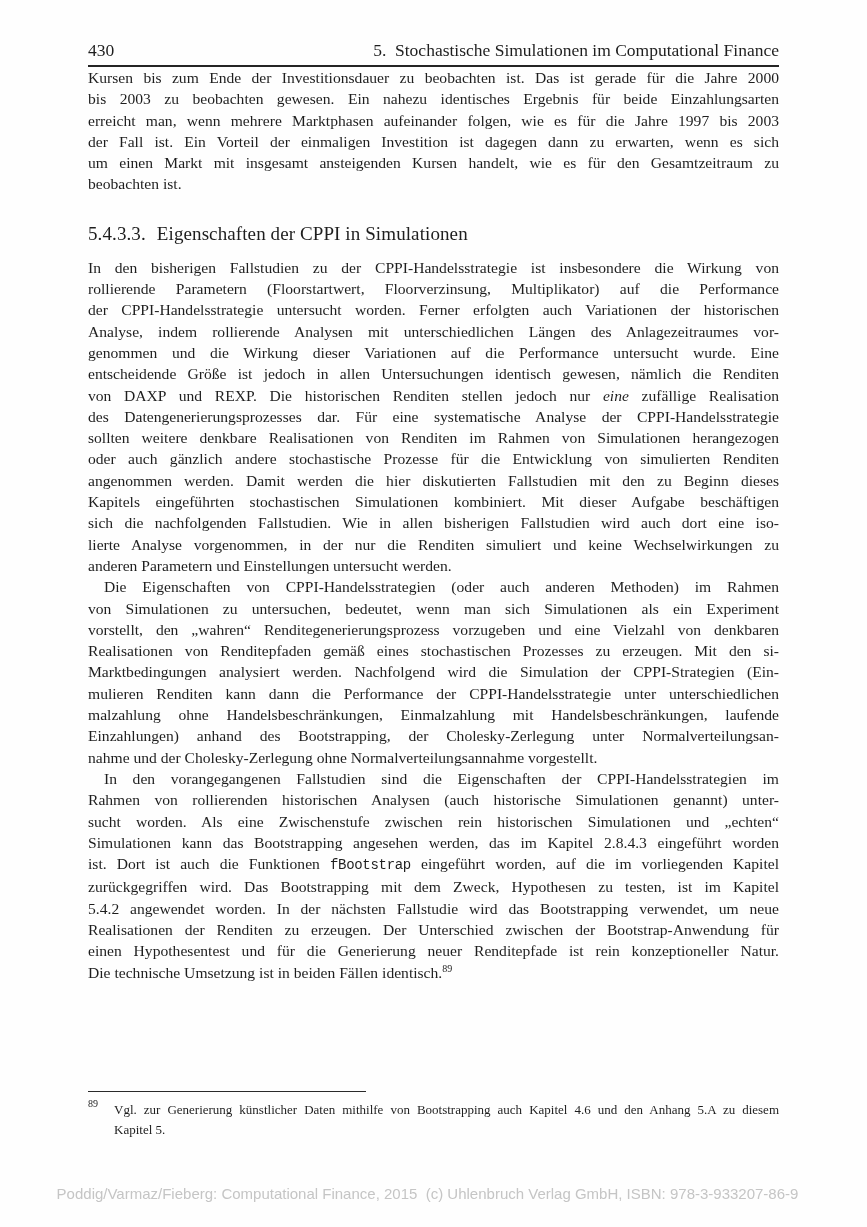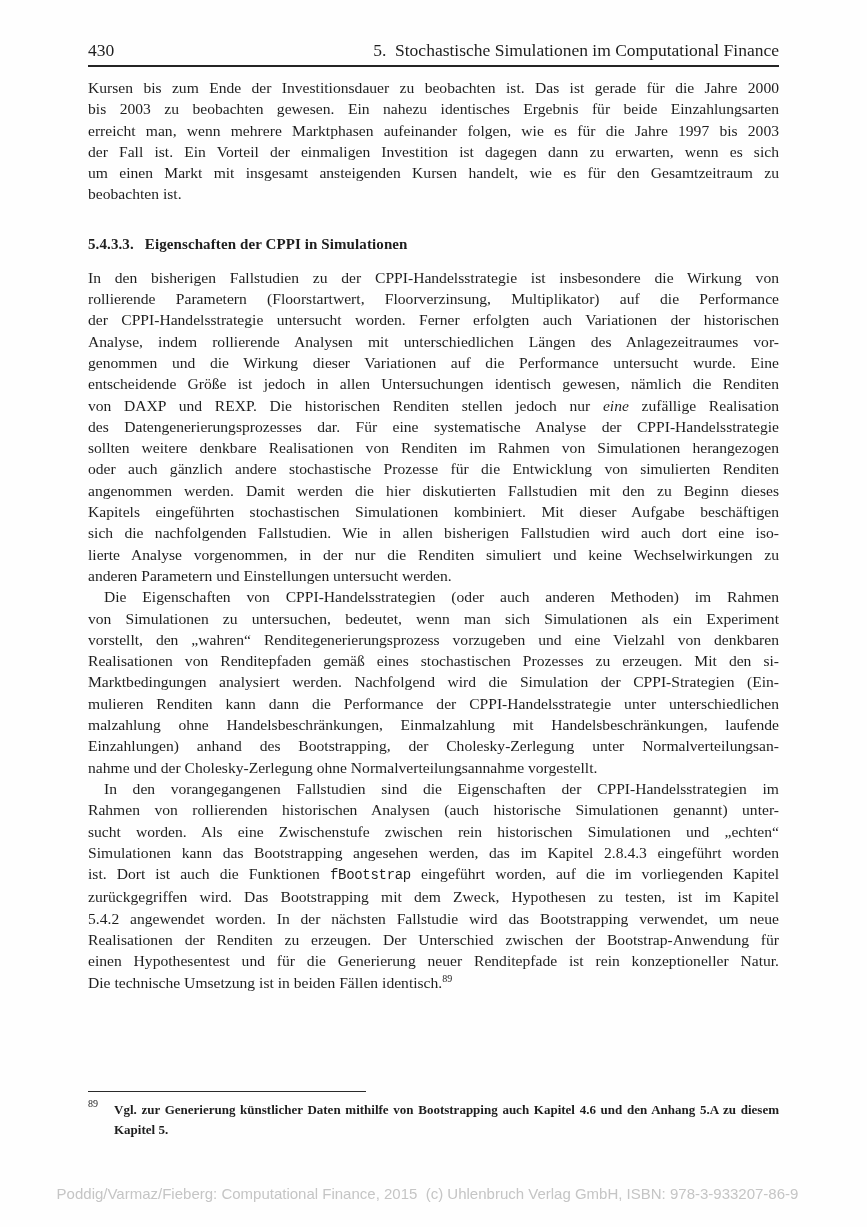--- a/index.html
+++ b/index.html
@@ -16,32 +16,32 @@
     left: 88px; top: 40px; width: 691px;
   }
   .running-header {
     display: flex; justify-content: space-between; align-items: baseline;
     font-size: 17.5px; line-height: 20px;
     padding-bottom: 5px;
     border-bottom: 2px solid #242424;
     white-space: pre;
   }
   .paragraph { margin: 0; }
-  .paragraph.first { margin-top: 10px; }
+  .paragraph.first { }
   .line {
     white-space: nowrap;
     line-height: 21.3px;
     font-size: 15.6px;
     text-align: justify;
     text-align-last: justify;
   }
   .line.end { text-align-last: left; }
   .line.ind { text-indent: 16px; }
   .heading {
-    font-weight: 700; font-size: 15px; line-height: 22px;
+    font-weight: 400; font-size: 19px; line-height: 22px;
     margin-top: 28px; margin-bottom: 12px;
     letter-spacing: 0.1px;
     white-space: nowrap;
   }
   .heading.h2 { margin-top: 31px; }
   .heading .htitle { margin-left: 11px; }
   .it { font-style: italic; }
   .mono {
     font-family: "Liberation Mono", "DejaVu Sans Mono", monospace;
     font-size: 14px; letter-spacing: -0.3px;
@@ -55,21 +55,21 @@
     border-top: 1.5px solid #2a2a2a;
   }
   .footnote { position: relative; padding-left: 26px; margin-top: 8px; }
   .fn-marker {
     position: absolute; left: 0; top: -2px;
     font-size: 10px;
   }
   .fn-line {
     white-space: nowrap;
     font-size: 13px; line-height: 19.5px;
-    text-align: justify; text-align-last: justify; font-weight: bold;
+    text-align: justify; text-align-last: justify;
   }
   .fn-line.end { text-align-last: left; }
   .footer {
     position: absolute; left: 0; right: 12px; top: 1185px;
     text-align: center;
     font-family: "Liberation Sans", "DejaVu Sans", sans-serif;
     font-size: 15px; line-height: 18px;
     color: #c5c5c5;
     white-space: pre;
   }

